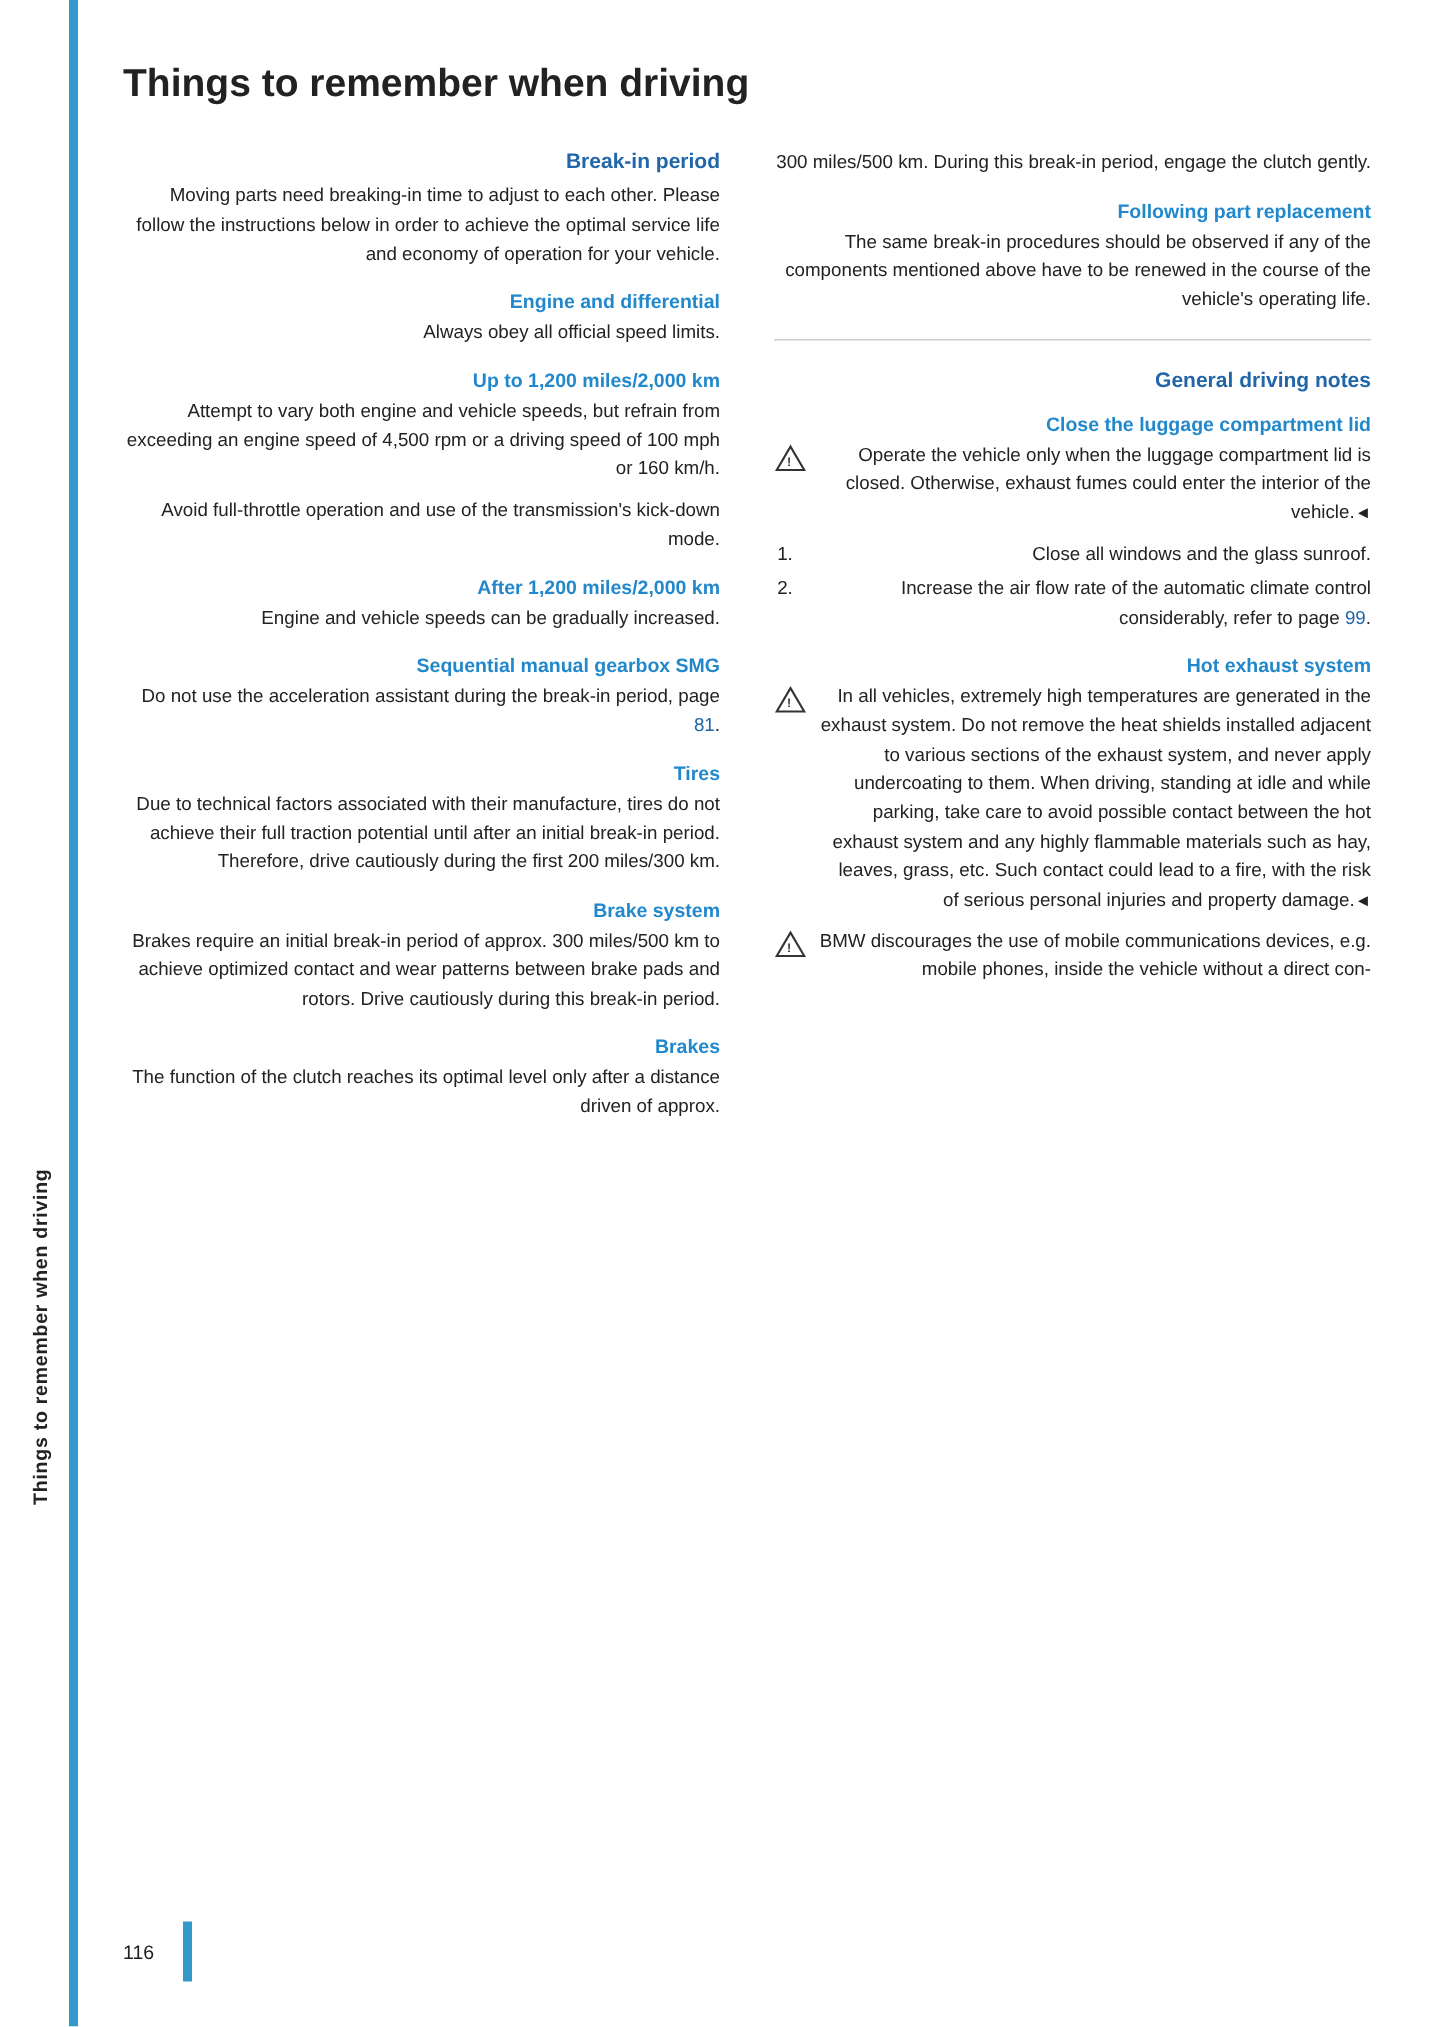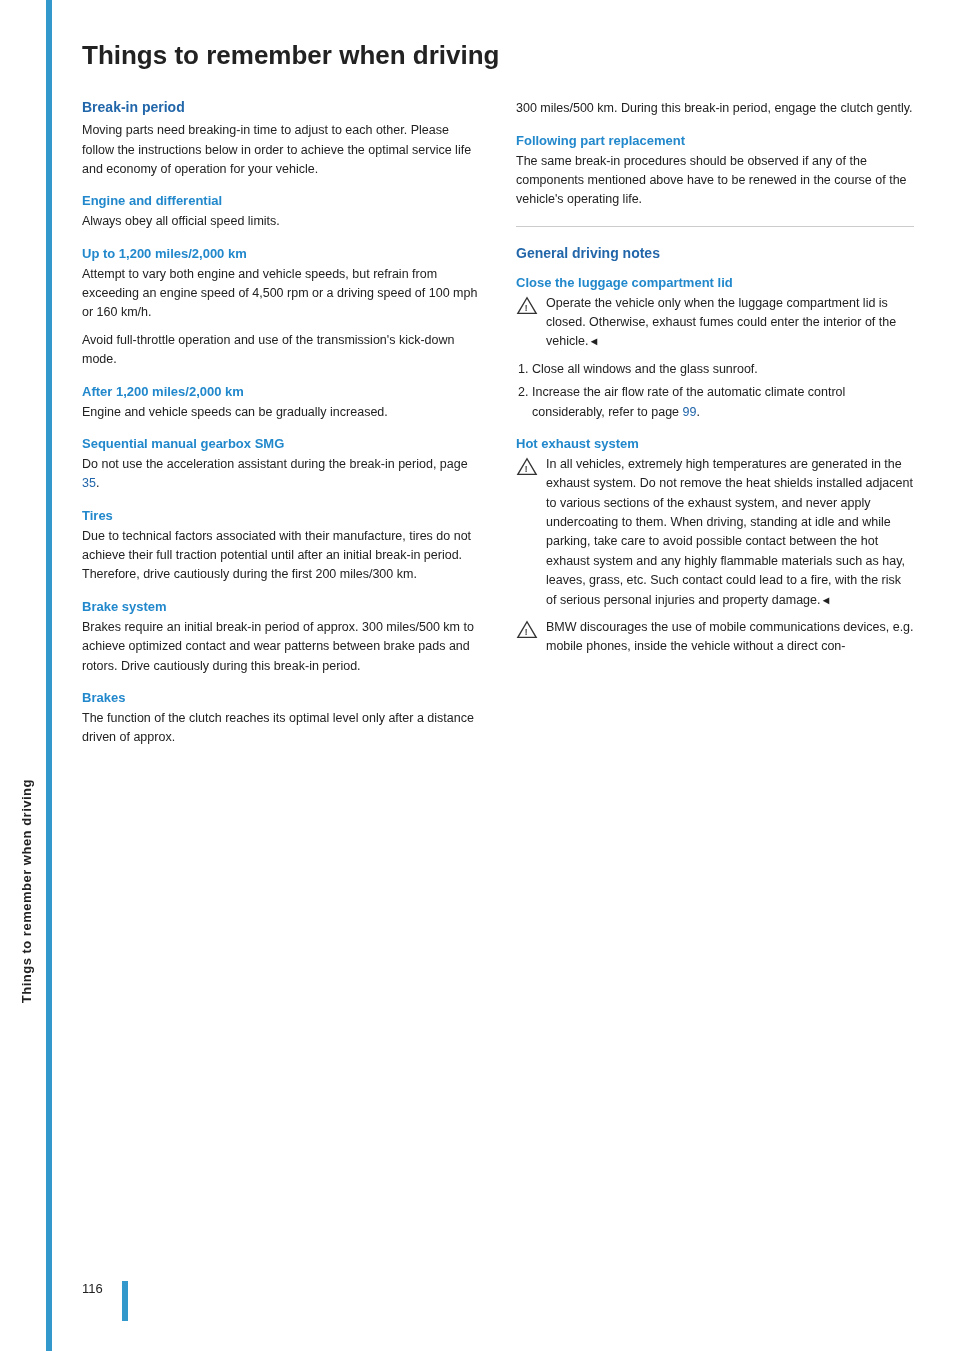--- a/index.html
+++ b/index.html
@@ -75,20 +75,21 @@
       font-weight: bold;
       color: #222;
       margin-bottom: 28px;
       line-height: 1.2;
     }
 
     
     .columns {
       display: flex;
       gap: 36px;
+      text-align: right;
     }
 
     .col-left {
       flex: 1;
       min-width: 0;
     }
 
     .col-right {
       flex: 1;
       min-width: 0;
@@ -175,20 +176,21 @@
     .triangle-back {
       font-size: 11px;
     }
 
     
     .page-number-area {
       position: absolute;
       bottom: 30px;
       left: 30px;
       display: flex;
+      align-items: center;
       gap: 11px;
     }
 
     .page-number {
       font-size: 13px;
       color: #222;
       font-weight: normal;
       margin-right: 8px;
     }
 
@@ -233,21 +235,21 @@
 
         <div class="sub-heading">Up to 1,200 miles/2,000 km</div>
         <p class="body-text">Attempt to vary both engine and vehicle speeds, but refrain from exceeding an engine speed of 4,500 rpm or a driving speed of 100 mph or 160 km/h.</p>
         <p class="body-text">Avoid full-throttle operation and use of the transmission's kick-down mode.</p>
 
         <div class="sub-heading">After 1,200 miles/2,000 km</div>
         <p class="body-text">Engine and vehicle speeds can be gradually increased.</p>
 
         <div class="sub-heading">Sequential manual gearbox SMG</div>
         <p class="body-text">
-          <span>Do not use the acceleration assistant during the break-in period, page </span><a class="page-ref">35</a><span>.</span>
+          <span>Do not use the acceleration assistant during the break-in period, page </span><a class="page-ref">81</a><span>.</span>
         </p>
 
         <div class="sub-heading">Tires</div>
         <p class="body-text">Due to technical factors associated with their manufacture, tires do not achieve their full traction potential until after an initial break-in period. Therefore, drive cautiously during the first 200 miles/300 km.</p>
 
         <div class="sub-heading">Brake system</div>
         <p class="body-text">Brakes require an initial break-in period of approx. 300 miles/500 km to achieve optimized contact and wear patterns between brake pads and rotors. Drive cautiously during this break-in period.</p>
 
         <div class="sub-heading">Brakes</div>
         <p class="body-text">The function of the clutch reaches its optimal level only after a distance driven of approx.</p>

